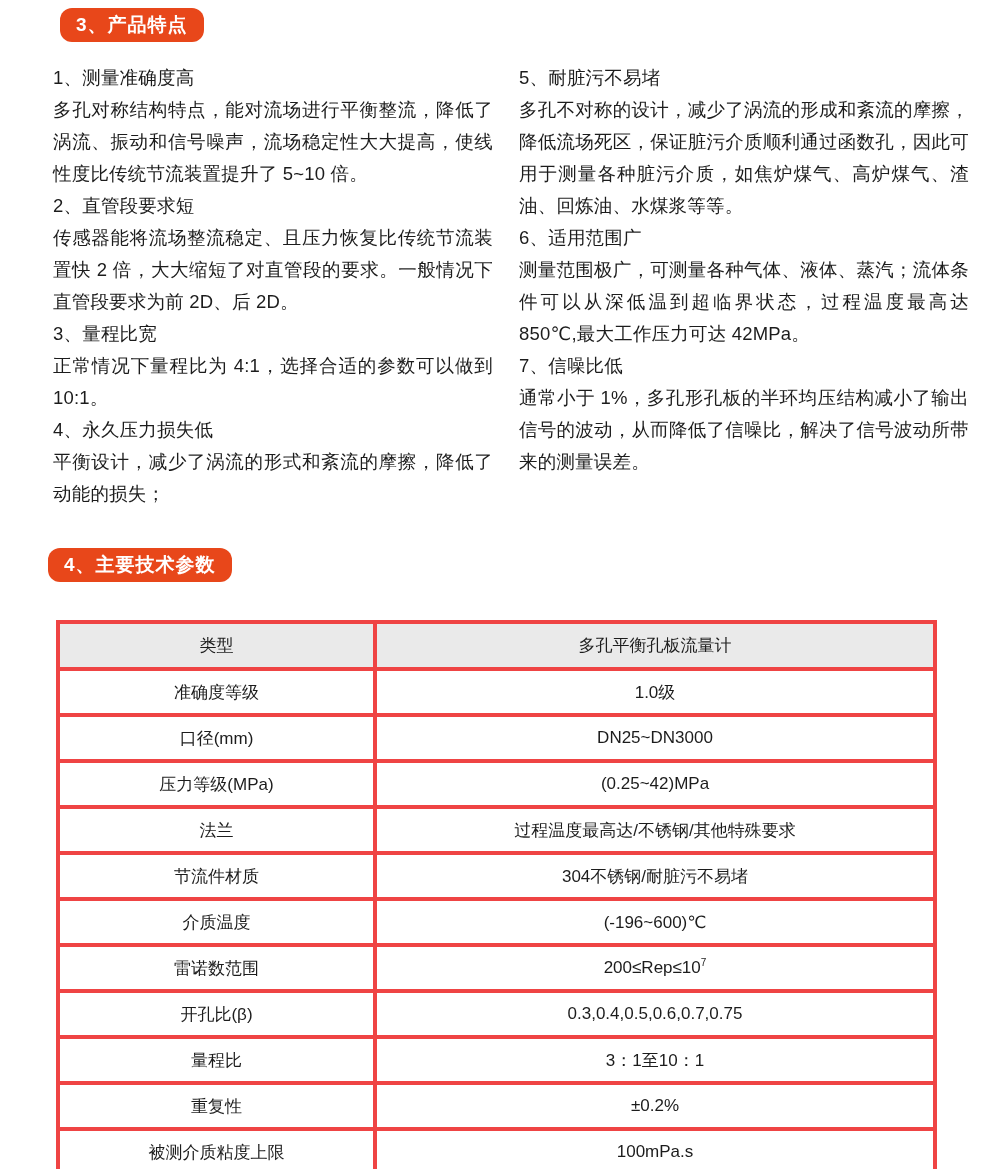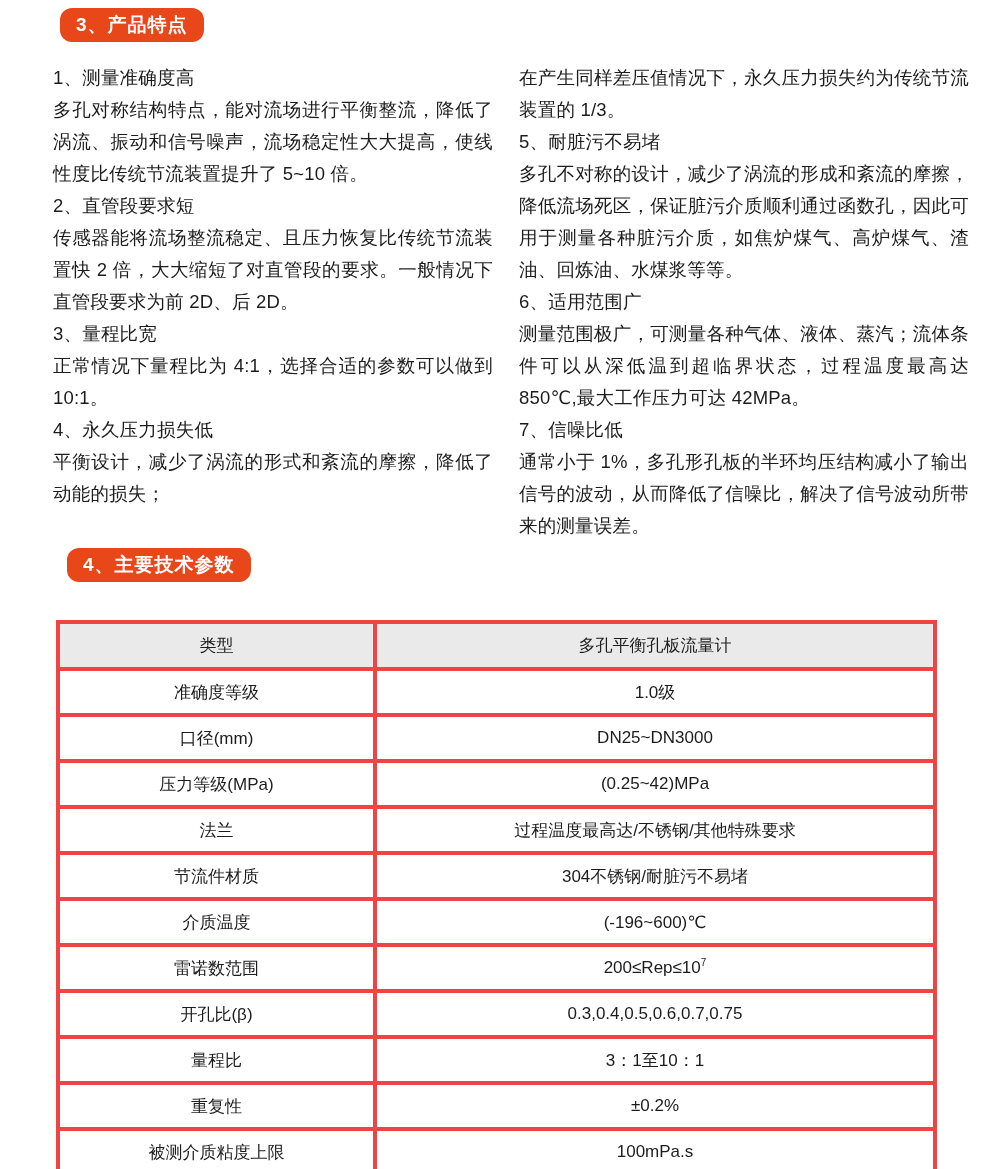--- a/index.html
+++ b/index.html
@@ -30,21 +30,21 @@
     white-space: nowrap;
   }
 
   #badge-features-wrap {
     position: absolute;
     left: 60px;
     top: 8px;
   }
   #badge-params-wrap {
     position: absolute;
-    left: 67px;
+    left: 48px;
     top: 548px;
   }
 
   
   .features {
     position: absolute;
     left: 0;
     top: 62px;
     width: 1000px;
     display: flex;
@@ -128,21 +128,20 @@
     <p class="para">1、测量准确度高</p>
     <p class="para indent">  多孔对称结构特点，能对流场进行平衡整流，降低了涡流、振动和信号噪声，流场稳定性大大提高，使线性度比传统节流装置提升了 5~10 倍。</p>
     <p class="para">2、直管段要求短</p>
     <p class="para">传感器能将流场整流稳定、且压力恢复比传统节流装置快 2 倍，大大缩短了对直管段的要求。一般情况下直管段要求为前 2D、后 2D。</p>
     <p class="para">3、量程比宽</p>
     <p class="para">正常情况下量程比为 4:1，选择合适的参数可以做到 10:1。</p>
     <p class="para">4、永久压力损失低</p>
     <p class="para">平衡设计，减少了涡流的形式和紊流的摩擦，降低了动能的损失；</p>
   </div>
   <div class="col col-right">
-    <p class="para">在产生同样差压值情况下，永久压力损失约为传统节流装置的 1/3。</p>
     <p class="para">5、耐脏污不易堵</p>
     <p class="para">多孔不对称的设计，减少了涡流的形成和紊流的摩擦，降低流场死区，保证脏污介质顺利通过函数孔，因此可用于测量各种脏污介质，如焦炉煤气、高炉煤气、渣油、回炼油、水煤浆等等。</p>
     <p class="para">6、适用范围广</p>
     <p class="para">测量范围极广，可测量各种气体、液体、蒸汽；流体条件可以从深低温到超临界状态，过程温度最高达 850℃,最大工作压力可达 42MPa。</p>
     <p class="para">7、信噪比低</p>
     <p class="para">通常小于 1%，多孔形孔板的半环均压结构减小了输出信号的波动，从而降低了信噪比，解决了信号波动所带来的测量误差。</p>
   </div>
 </div>
 
 <div id="badge-params-wrap">

